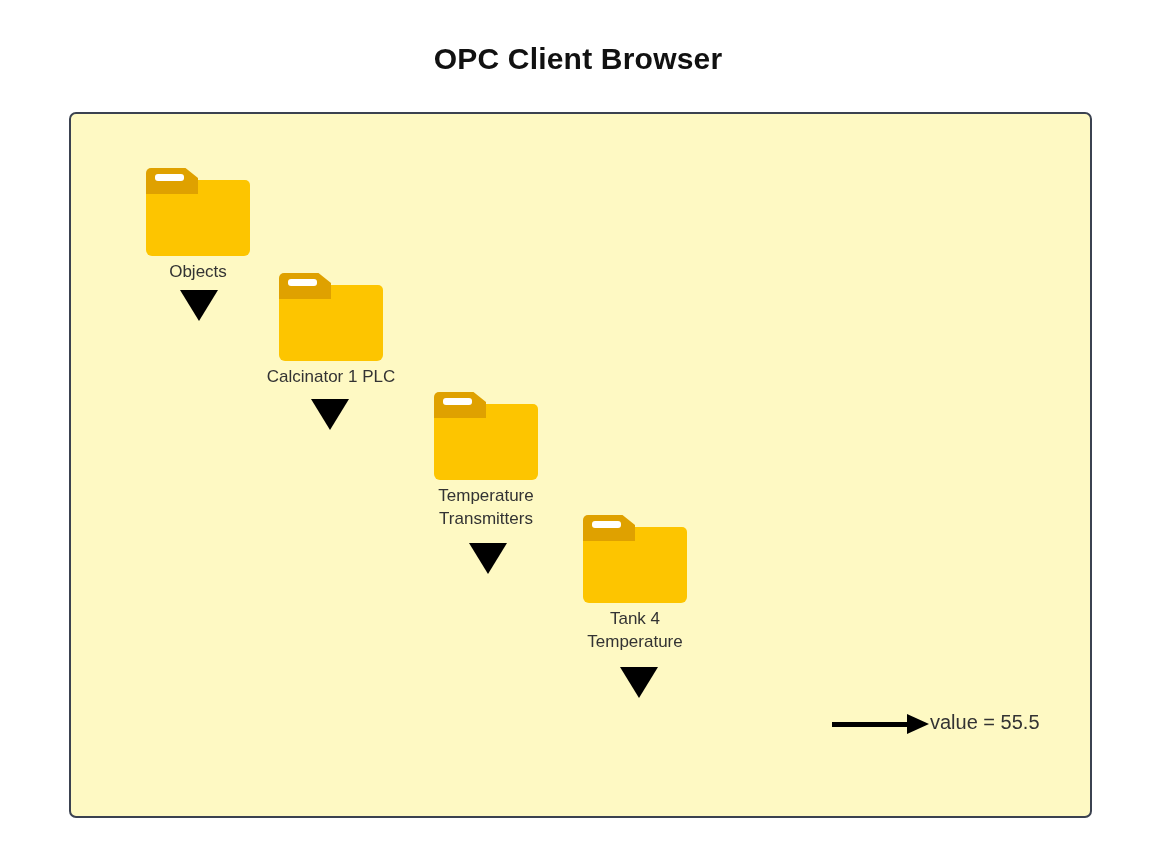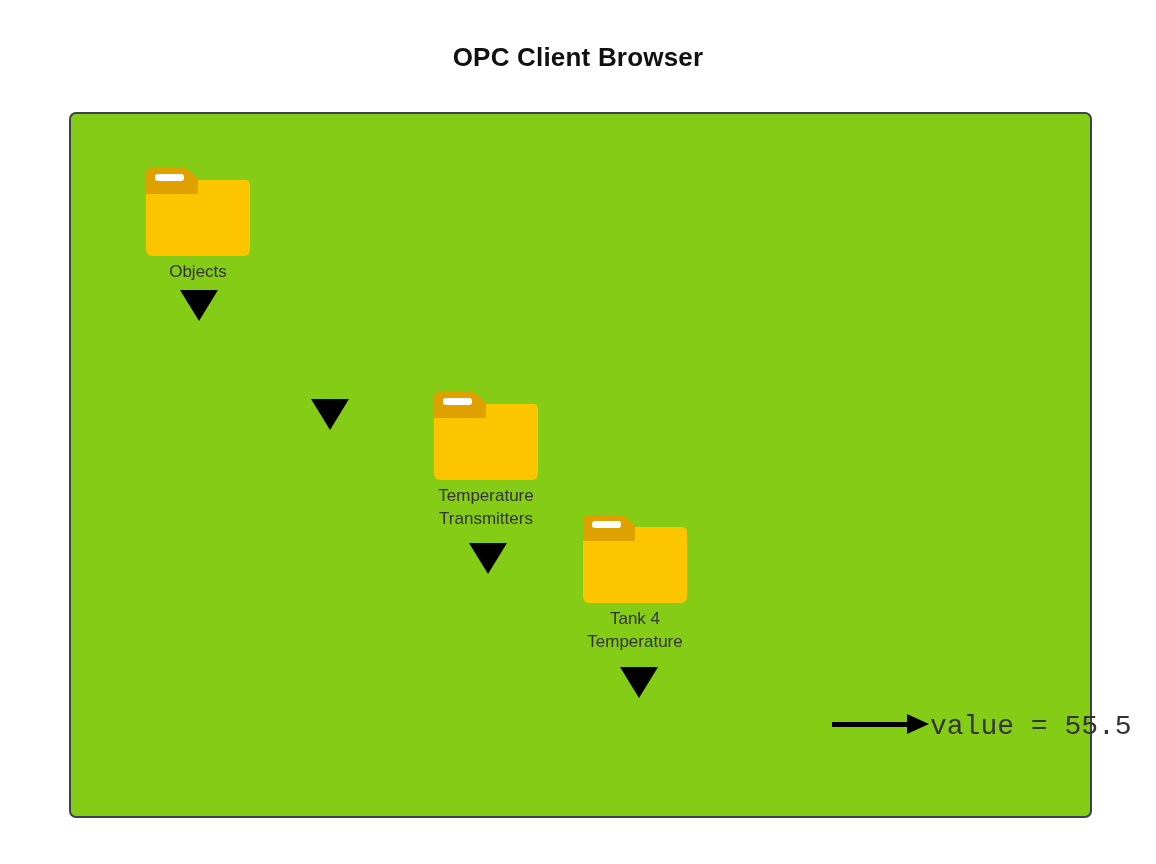--- a/index.html
+++ b/index.html
@@ -16,36 +16,36 @@
     font-family: "Liberation Sans", sans-serif;
     -webkit-font-smoothing: antialiased;
   }
 
   #page-title {
     position: absolute;
     left: 0;
     top: 42px;
     width: 1156px;
     text-align: center;
-    font-size: 26px;
+    font-size: 30px;
     font-weight: bold;
     color: #111111;
     letter-spacing: 0.2px;
   }
 
   #canvas-frame {
     position: absolute;
     left: 69px;
     top: 112px;
     width: 1023px;
     height: 706px;
     border: 2px solid #3b4250;
     border-radius: 7px;
     box-sizing: border-box;
-    background: #84cc16;
+    background: #fef9c3;
   }
 
   
   .node {
     position: absolute;
   }
   .folder {
     position: relative;
     width: 104px;
     height: 88px;
@@ -118,44 +118,51 @@
     top: -8px;
     width: 0;
     height: 0;
     border-top: 10px solid transparent;
     border-bottom: 10px solid transparent;
     border-left: 22px solid #000000;
   }
 
   .value-label {
     position: absolute;
-    font-size: 28px;
+    font-size: 20px;
     color: #333333;
     white-space: pre;
-    font-family: Liberation Mono, monospace;
   }
 </style>
 </head>
 <body>
 
 <div id="page-title">OPC Client Browser</div>
 
 <div id="canvas-frame">
 
   <div class="node" style="left:75px; top:54px;">
     <div class="folder">
       <div class="f-body"></div>
       <div class="f-tab"></div>
       <div class="f-strip"></div>
     </div>
     <div class="node-label">Objects</div>
   </div>
 
   <div class="down-arrow" style="left:109px; top:176px;"></div>
 
+  <div class="node" style="left:208px; top:159px;">
+    <div class="folder">
+      <div class="f-body"></div>
+      <div class="f-tab"></div>
+      <div class="f-strip"></div>
+    </div>
+    <div class="node-label">Calcinator 1 PLC</div>
+  </div>
 
   <div class="down-arrow" style="left:240px; top:285px;"></div>
 
   <div class="node" style="left:363px; top:278px;">
     <div class="folder">
       <div class="f-body"></div>
       <div class="f-tab"></div>
       <div class="f-strip"></div>
     </div>
     <div class="node-label">Temperature

